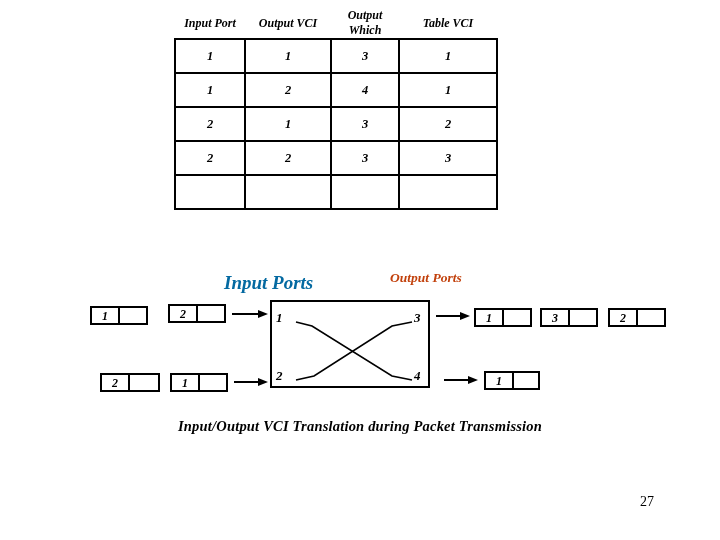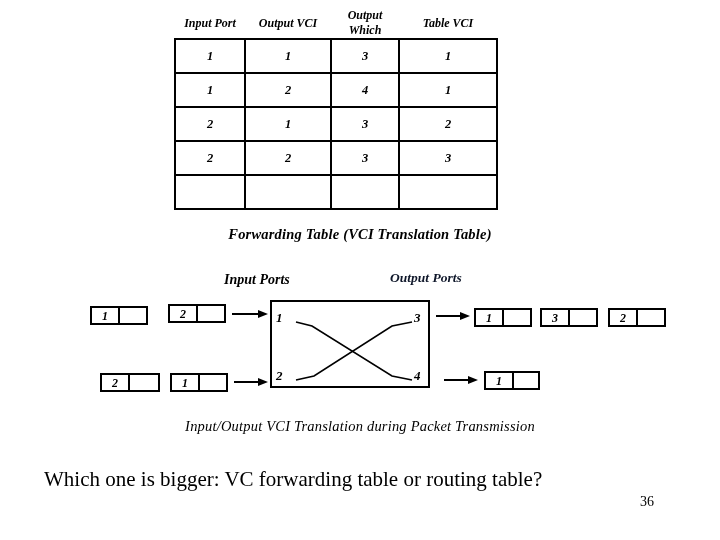--- a/index.html
+++ b/index.html
@@ -72,32 +72,32 @@
   }
 
   
   .label-input-ports {
     position: absolute;
     left: 224px;
     top: 272px;
     font-family: "Liberation Serif", serif;
     font-weight: bold;
     font-style: italic;
-    font-size: 14px;
-    color: #000000;
+    font-size: 19px;
+    color: #0369a1;
   }
   .label-output-ports {
     position: absolute;
     left: 390px;
     top: 270px;
     font-family: "Liberation Serif", serif;
     font-weight: bold;
     font-style: italic;
     font-size: 13.5px;
-    color: #0f172a;
+    color: #c2410c;
   }
 
   .switch-box {
     position: absolute;
     left: 270px;
     top: 300px;
     width: 160px;
     height: 88px;
     border: 2px solid #000000;
     box-sizing: border-box;
@@ -153,21 +153,21 @@
   .pk-out-c { left: 608px; top: 308px; width: 58px; }
   .pk-out-d { left: 484px; top: 371px; width: 56px; }
 
   .diag-caption {
     position: absolute;
     left: 0;
     top: 418px;
     width: 720px;
     text-align: center;
     font-family: "Liberation Serif", serif;
-    font-weight: normal;
+    font-weight: bold;
     font-style: italic;
     font-size: 14.5px;
     color: #000000;
     letter-spacing: 0.2px;
   }
 
   .question {
     position: absolute;
     left: 44px;
     top: 467px;
@@ -233,21 +233,20 @@
       </tr>
       <tr>
         <td></td>
         <td></td>
         <td></td>
         <td></td>
       </tr>
     </tbody>
   </table>
 
-  <div class="fwd-caption">Forwarding Table (VCI Translation Table)</div>
 
   <div class="label-input-ports">Input Ports</div>
   <div class="label-output-ports">Output Ports</div>
 
   <div class="switch-box"></div>
   <div class="switch-port sp-1">1</div>
   <div class="switch-port sp-2">2</div>
   <div class="switch-port sp-3">3</div>
   <div class="switch-port sp-4">4</div>
 
@@ -296,16 +295,15 @@
     <div class="cell-v">2</div>
     <div class="cell-e"></div>
   </div>
   <div class="packet pk-out-d">
     <div class="cell-v">1</div>
     <div class="cell-e"></div>
   </div>
 
   <div class="diag-caption">Input/Output VCI Translation during Packet Transmission</div>
 
-  <div class="question">Which one is bigger: VC forwarding table or routing table?</div>
-  <div class="page-number">36</div>
+  <div class="page-number">27</div>
 
 </div>
 
 </body></html>

